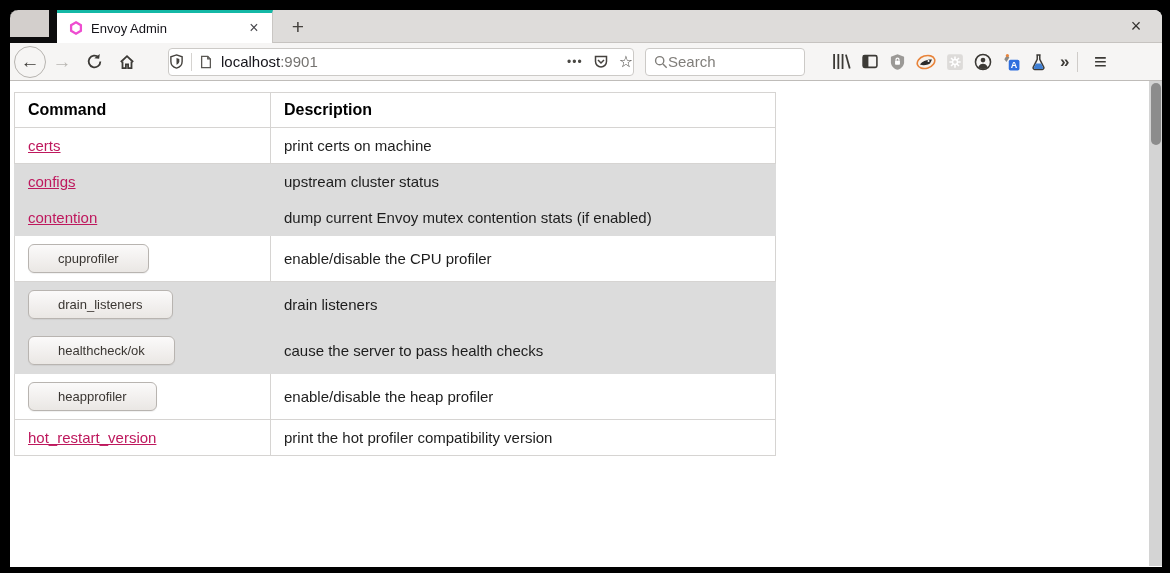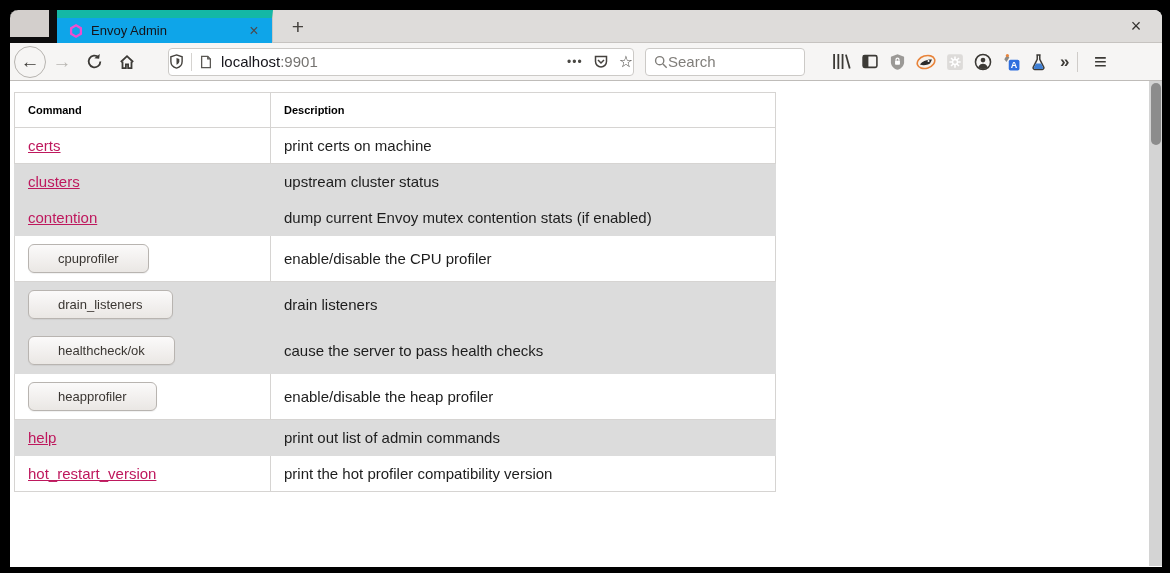--- a/index.html
+++ b/index.html
@@ -6,22 +6,22 @@
   html,body { width:1170px; height:573px; background:#000; overflow:hidden;
               font-family:"Liberation Sans","DejaVu Sans",sans-serif; }
   .window { position:absolute; left:10px; top:10px; width:1152px; height:557px;
             border-radius:8px 8px 0 0; overflow:hidden; background:#fff; }
 
   
   .tabbar { position:relative; height:33px; background:#dedcda; border-bottom:1px solid #c6c3c0; }
   .tabbar-dark-zone { position:absolute; left:0; top:0; width:47px; height:33px; background:#0c0c0d; }
   .titlebar-spacer { position:absolute; left:0; top:0; width:39px; height:27px;
                      background:#d3cfcc; border-radius:8px 0 0 0; }
-  .tab { position:absolute; left:47px; top:0; width:216px; height:33px; background:#0ea5e9;
-         border-top:8px solid #14b8a6; border-right:1px solid #c9c6c3;
+  .tab { position:absolute; left:47px; top:0; width:216px; height:33px; background:#ffffff;
+         border-top:3px solid #14b8a6; border-right:1px solid #c9c6c3;
          display:flex; align-items:center; padding:0 8px 0 12px; }
   .favicon { width:14px; height:14px; margin-right:8px; flex:none; }
   .tab-title { font-size:13px; color:#15141a; flex:1; white-space:nowrap; overflow:hidden; }
   .tab-close { font-size:16px; color:#4a4a4f; width:20px; height:20px; line-height:19px;
                text-align:center; border-radius:3px; cursor:default; }
   .newtab-btn { position:absolute; left:274px; top:3px; width:28px; height:28px;
                 font-size:21px; color:#45423e; text-align:center; line-height:27px; }
   .win-close { position:absolute; right:12px; top:2px; width:28px; height:28px;
                font-size:18px; color:#33312e; text-align:center; line-height:28px; }
 
@@ -55,21 +55,21 @@
   .menu-btn { font-size:22px; color:#3c3a36; width:28px; text-align:center; margin-right:8px; }
 
   
   .content { position:relative; height:485px; background:#fff; overflow:hidden; }
   .scrollbar-track { position:absolute; right:0; top:0; width:13px; height:485px; background:#d4d4d4; }
   .scrollbar-thumb { position:absolute; right:1px; top:2px; width:10px; height:62px;
                      background:#8c8c8c; border-radius:5px; }
   table.cmd { border-collapse:collapse; margin:11px 0 0 4px; table-layout:fixed; width:761px; }
   table.cmd th, table.cmd td { border:1px solid #d6d4d2; text-align:left; padding:0 0 0 13px;
                                font-size:15px; color:#1d1d1d; overflow:hidden; white-space:nowrap; }
-  table.cmd th { font-size:11px; font-weight:bold; color:#000; height:35px; }
+  table.cmd th { font-size:16px; font-weight:bold; color:#000; height:35px; }
   col.c1 { width:256px; } col.c2 { width:505px; }
   tr.link-row { height:36px; }
   tr.button-row { height:46px; }
   tr.stripe td { background:#dcdcdc; border-color:#dcdcdc; }
   a.cmd-link { color:#be185d; text-decoration:underline; }
   button.cmd-btn { font-family:"Liberation Sans","DejaVu Sans",sans-serif; font-size:13px;
                    color:#3a3632; padding:6px 29px; border:1px solid #b8b4b0; border-radius:6px;
                    background:linear-gradient(#fbfafa,#eae7e4); box-shadow:0 1px 1px rgba(0,0,0,.06); }
   svg { display:block; }
 </style>
@@ -201,21 +201,21 @@
           <th>Command</th>
           <th>Description</th>
         </tr>
       </thead>
       <tbody id="cmd-rows">
           <tr class="link-row">
             <td><a class="cmd-link" href="#">certs</a></td>
             <td>print certs on machine</td>
           </tr>
           <tr class="link-row stripe">
-            <td><a class="cmd-link" href="#">clusters</a></td>
+            <td><a class="cmd-link" href="#">configs</a></td>
             <td>upstream cluster status</td>
           </tr>
           <tr class="link-row stripe">
             <td><a class="cmd-link" href="#">contention</a></td>
             <td>dump current Envoy mutex contention stats (if enabled)</td>
           </tr>
           <tr class="button-row">
             <td><button class="cmd-btn">cpuprofiler</button></td>
             <td>enable/disable the CPU profiler</td>
           </tr>
@@ -223,24 +223,20 @@
             <td><button class="cmd-btn">drain_listeners</button></td>
             <td>drain listeners</td>
           </tr>
           <tr class="button-row stripe">
             <td><button class="cmd-btn">healthcheck/ok</button></td>
             <td>cause the server to pass health checks</td>
           </tr>
           <tr class="button-row">
             <td><button class="cmd-btn">heapprofiler</button></td>
             <td>enable/disable the heap profiler</td>
-          </tr>
-          <tr class="link-row stripe">
-            <td><a class="cmd-link" href="#">help</a></td>
-            <td>print out list of admin commands</td>
           </tr>
           <tr class="link-row">
             <td><a class="cmd-link" href="#">hot_restart_version</a></td>
             <td>print the hot profiler compatibility version</td>
           </tr>
         </tbody>
     </table>
     <div class="scrollbar-track">
       <div class="scrollbar-thumb"></div>
     </div>

